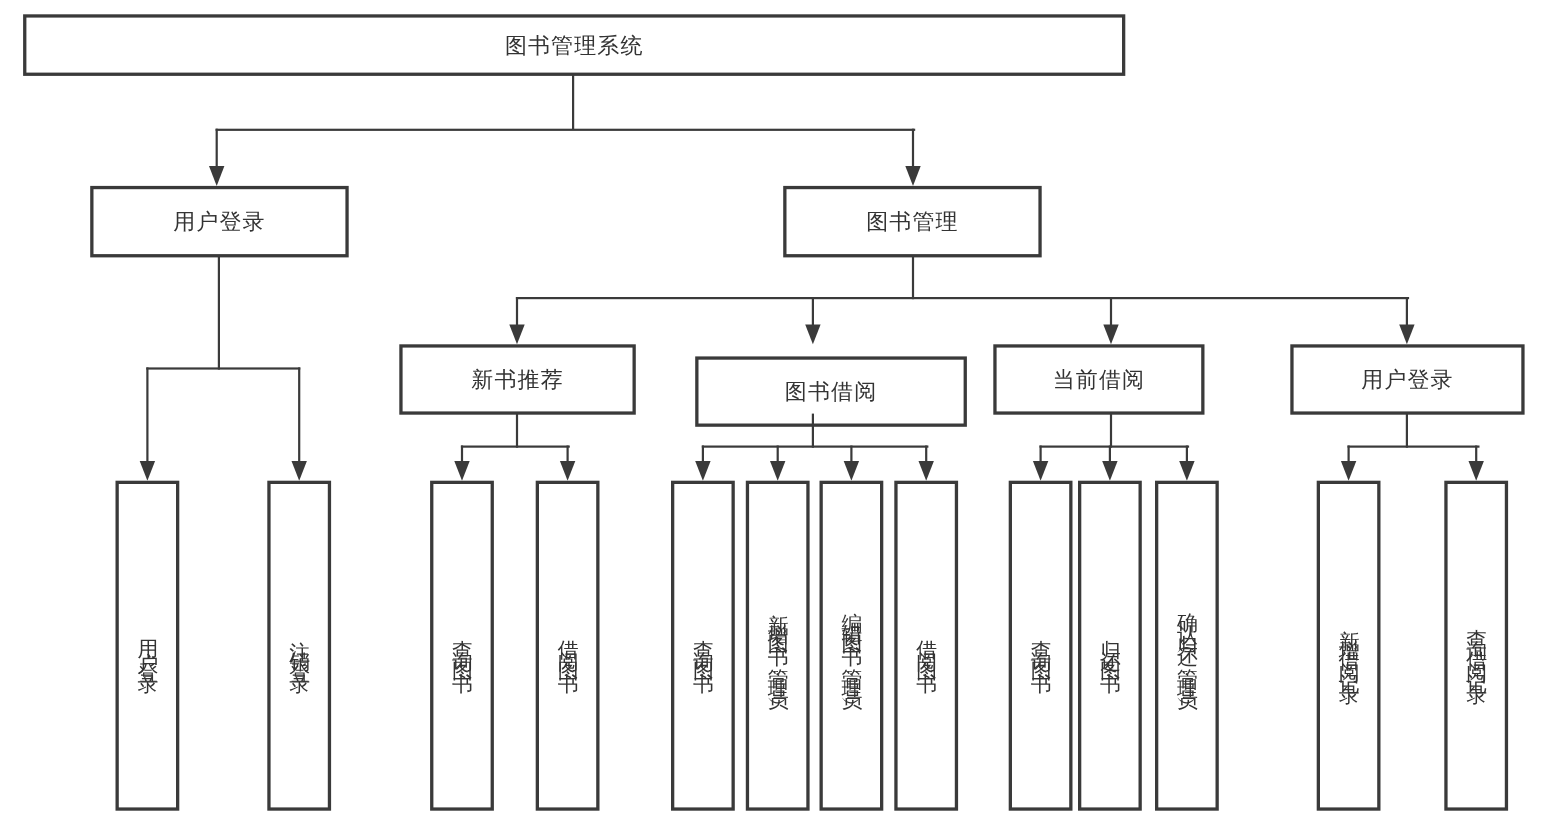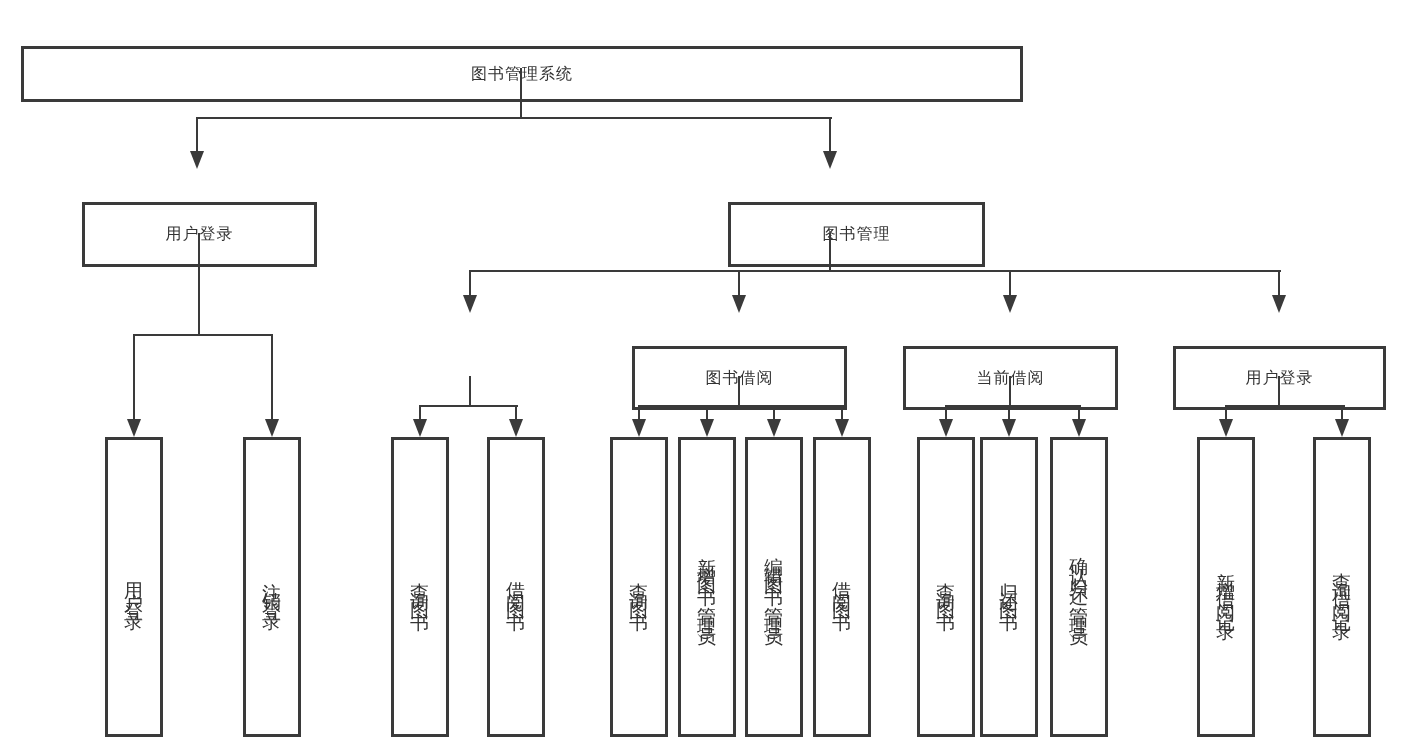--- a/index.html
+++ b/index.html
@@ -10,21 +10,21 @@
   }
   html,body{margin:0;padding:0;background:var(--bg);}
   .canvas{
     position:relative;width:1405px;height:747px;background:var(--bg);
     font-family:"Liberation Sans","DejaVu Sans",sans-serif;
     overflow:hidden;
   }
   .node{
     position:absolute;box-sizing:border-box;border:3px solid var(--line);
     background:#fff;display:flex;align-items:center;justify-content:center;
-    color:var(--text);font-size:16px;letter-spacing:1px;white-space:nowrap;margin-top:33px;
+    color:var(--text);font-size:20px;letter-spacing:1px;white-space:nowrap;
   }
   .vnode{
     position:absolute;box-sizing:border-box;border:3px solid var(--line);
     background:#fff;display:flex;align-items:center;justify-content:center;
     color:var(--text);font-size:19px;
     writing-mode:vertical-rl;text-orientation:mixed;letter-spacing:10px;
     line-height:1;
   }
   .ln{position:absolute;background:var(--line);}
   .ah{
@@ -46,42 +46,43 @@
   <div class="node" style="left:21px;top:13px;width:1002px;height:56px;">图书管理系统</div>
 
   <div class="ln" style="left:520px;top:68px;width:2px;height:50px;"></div>
   <div class="ln" style="left:196px;top:117px;width:636px;height:2px;"></div>
   <div class="ln" style="left:196px;top:117px;width:2px;height:35px;"></div>
   <div class="ah" style="left:190px;top:151px;"></div>
   <div class="ln" style="left:829px;top:117px;width:2px;height:35px;"></div>
   <div class="ah" style="left:823px;top:151px;"></div>
 
   <div class="node" style="left:82px;top:169px;width:235px;height:65px;">用户登录</div>
-  <div class="node" style="left:728px;top:169px;width:257px;height:65px;">图书管理</div>
+  <div class="node" style="left:712px;top:169px;width:235px;height:65px;">图书管理</div>
 
   <div class="ln" style="left:198px;top:233px;width:2px;height:103px;"></div>
   <div class="ln" style="left:133px;top:334px;width:140px;height:2px;"></div>
   <div class="ln" style="left:133px;top:334px;width:2px;height:86px;"></div>
   <div class="ah" style="left:127px;top:419px;"></div>
   <div class="ln" style="left:271px;top:334px;width:2px;height:86px;"></div>
   <div class="ah" style="left:265px;top:419px;"></div>
 
   <div class="ln" style="left:829px;top:233px;width:2px;height:39px;"></div>
   <div class="ln" style="left:469px;top:270px;width:812px;height:2px;"></div>
   <div class="ln" style="left:469px;top:270px;width:2px;height:26px;"></div>
   <div class="ah" style="left:463px;top:295px;"></div>
   <div class="ln" style="left:738px;top:270px;width:2px;height:26px;"></div>
   <div class="ah" style="left:732px;top:295px;"></div>
   <div class="ln" style="left:1009px;top:270px;width:2px;height:26px;"></div>
   <div class="ah" style="left:1003px;top:295px;"></div>
   <div class="ln" style="left:1278px;top:270px;width:2px;height:26px;"></div>
   <div class="ah" style="left:1272px;top:295px;"></div>
 
-  <div class="node" style="left:632px;top:313px;width:215px;height:64px;">图书借阅</div>
-  <div class="node" style="left:903px;top:313px;width:215px;height:64px;">当前借阅</div>
+  <div class="node" style="left:363px;top:313px;width:215px;height:64px;">新书推荐</div>
+  <div class="node" style="left:632px;top:324px;width:247px;height:64px;">图书借阅</div>
+  <div class="node" style="left:903px;top:313px;width:192px;height:64px;">当前借阅</div>
   <div class="node" style="left:1173px;top:313px;width:213px;height:64px;">用户登录</div>
 
   <div class="ln" style="left:469px;top:376px;width:2px;height:31px;"></div>
   <div class="ln" style="left:419px;top:405px;width:99px;height:2px;"></div>
   <div class="ln" style="left:419px;top:405px;width:2px;height:15px;"></div>
   <div class="ah" style="left:413px;top:419px;"></div>
   <div class="ln" style="left:515px;top:405px;width:2px;height:15px;"></div>
   <div class="ah" style="left:509px;top:419px;"></div>
 
   <div class="ln" style="left:738px;top:376px;width:2px;height:31px;"></div>

